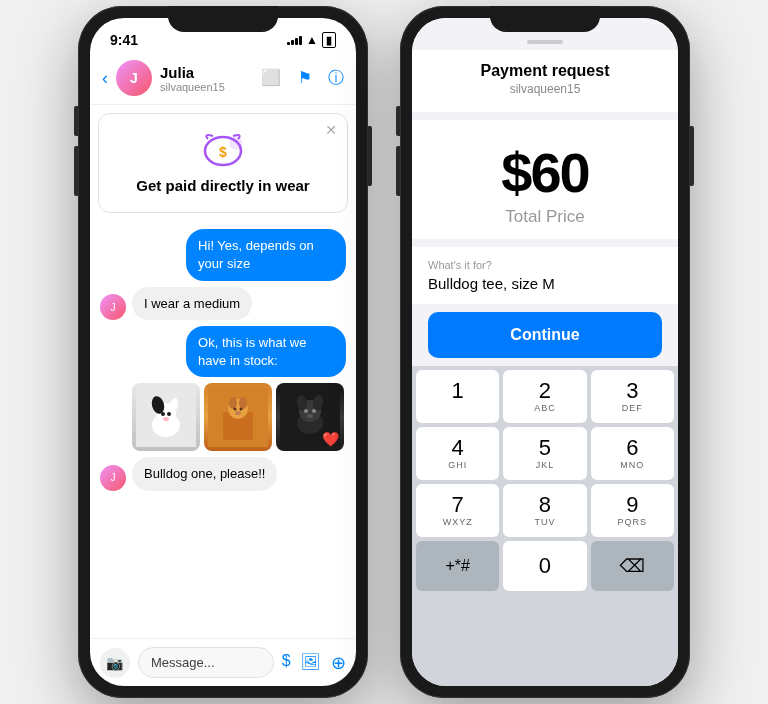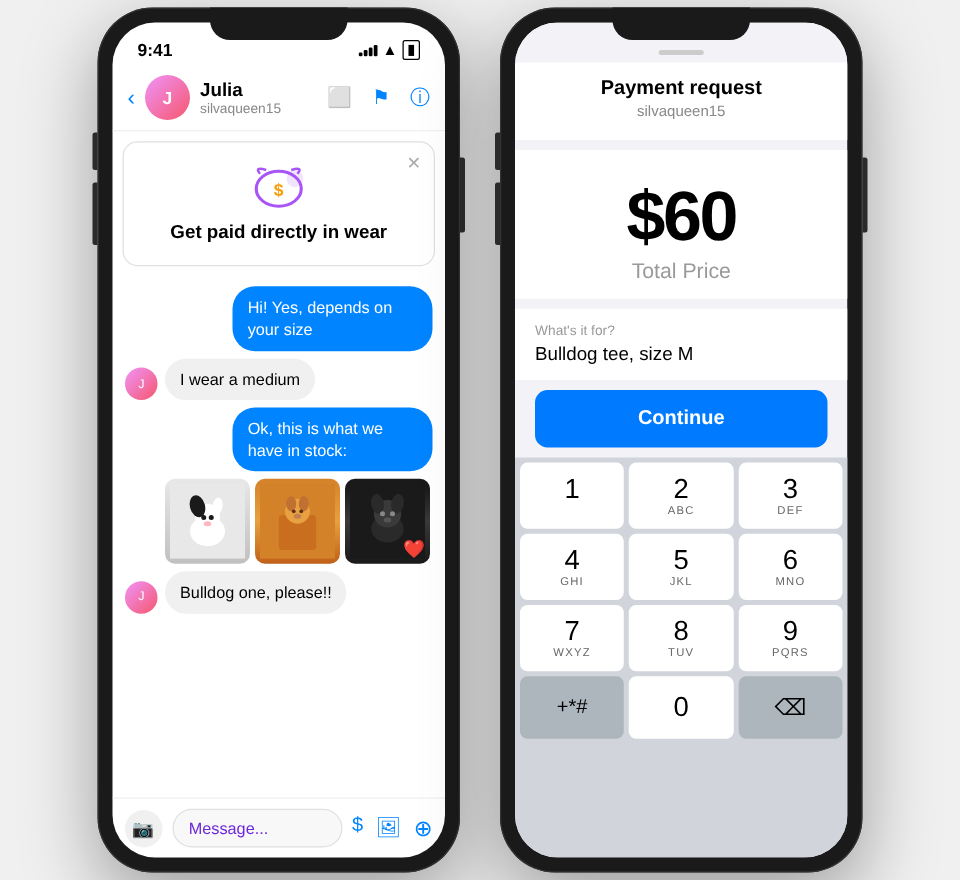--- a/index.html
+++ b/index.html
@@ -415,21 +415,21 @@
         <div class="bubble-row left">
           <div class="small-avatar">J</div>
           <div class="bubble gray">Bulldog one, please!!</div>
         </div>
 
       </div>
 
       <div class="message-bar">
         <div class="cam-icon">📷</div>
         <div class="msg-input">
-          <span style="color:#6d28d9;font-size:13px;">Message...</span>
+          <span style="color:#404040;font-size:13px;">Message...</span>
         </div>
         <div class="bar-icons">
           <span style="color:#0084ff;font-size:16px;">$</span>
           <span style="color:#0084ff;font-size:16px;">🖼</span>
           <span style="color:#0084ff;font-size:18px;font-weight:300;">⊕</span>
         </div>
       </div>
     </div>
   </div>
 </div>

